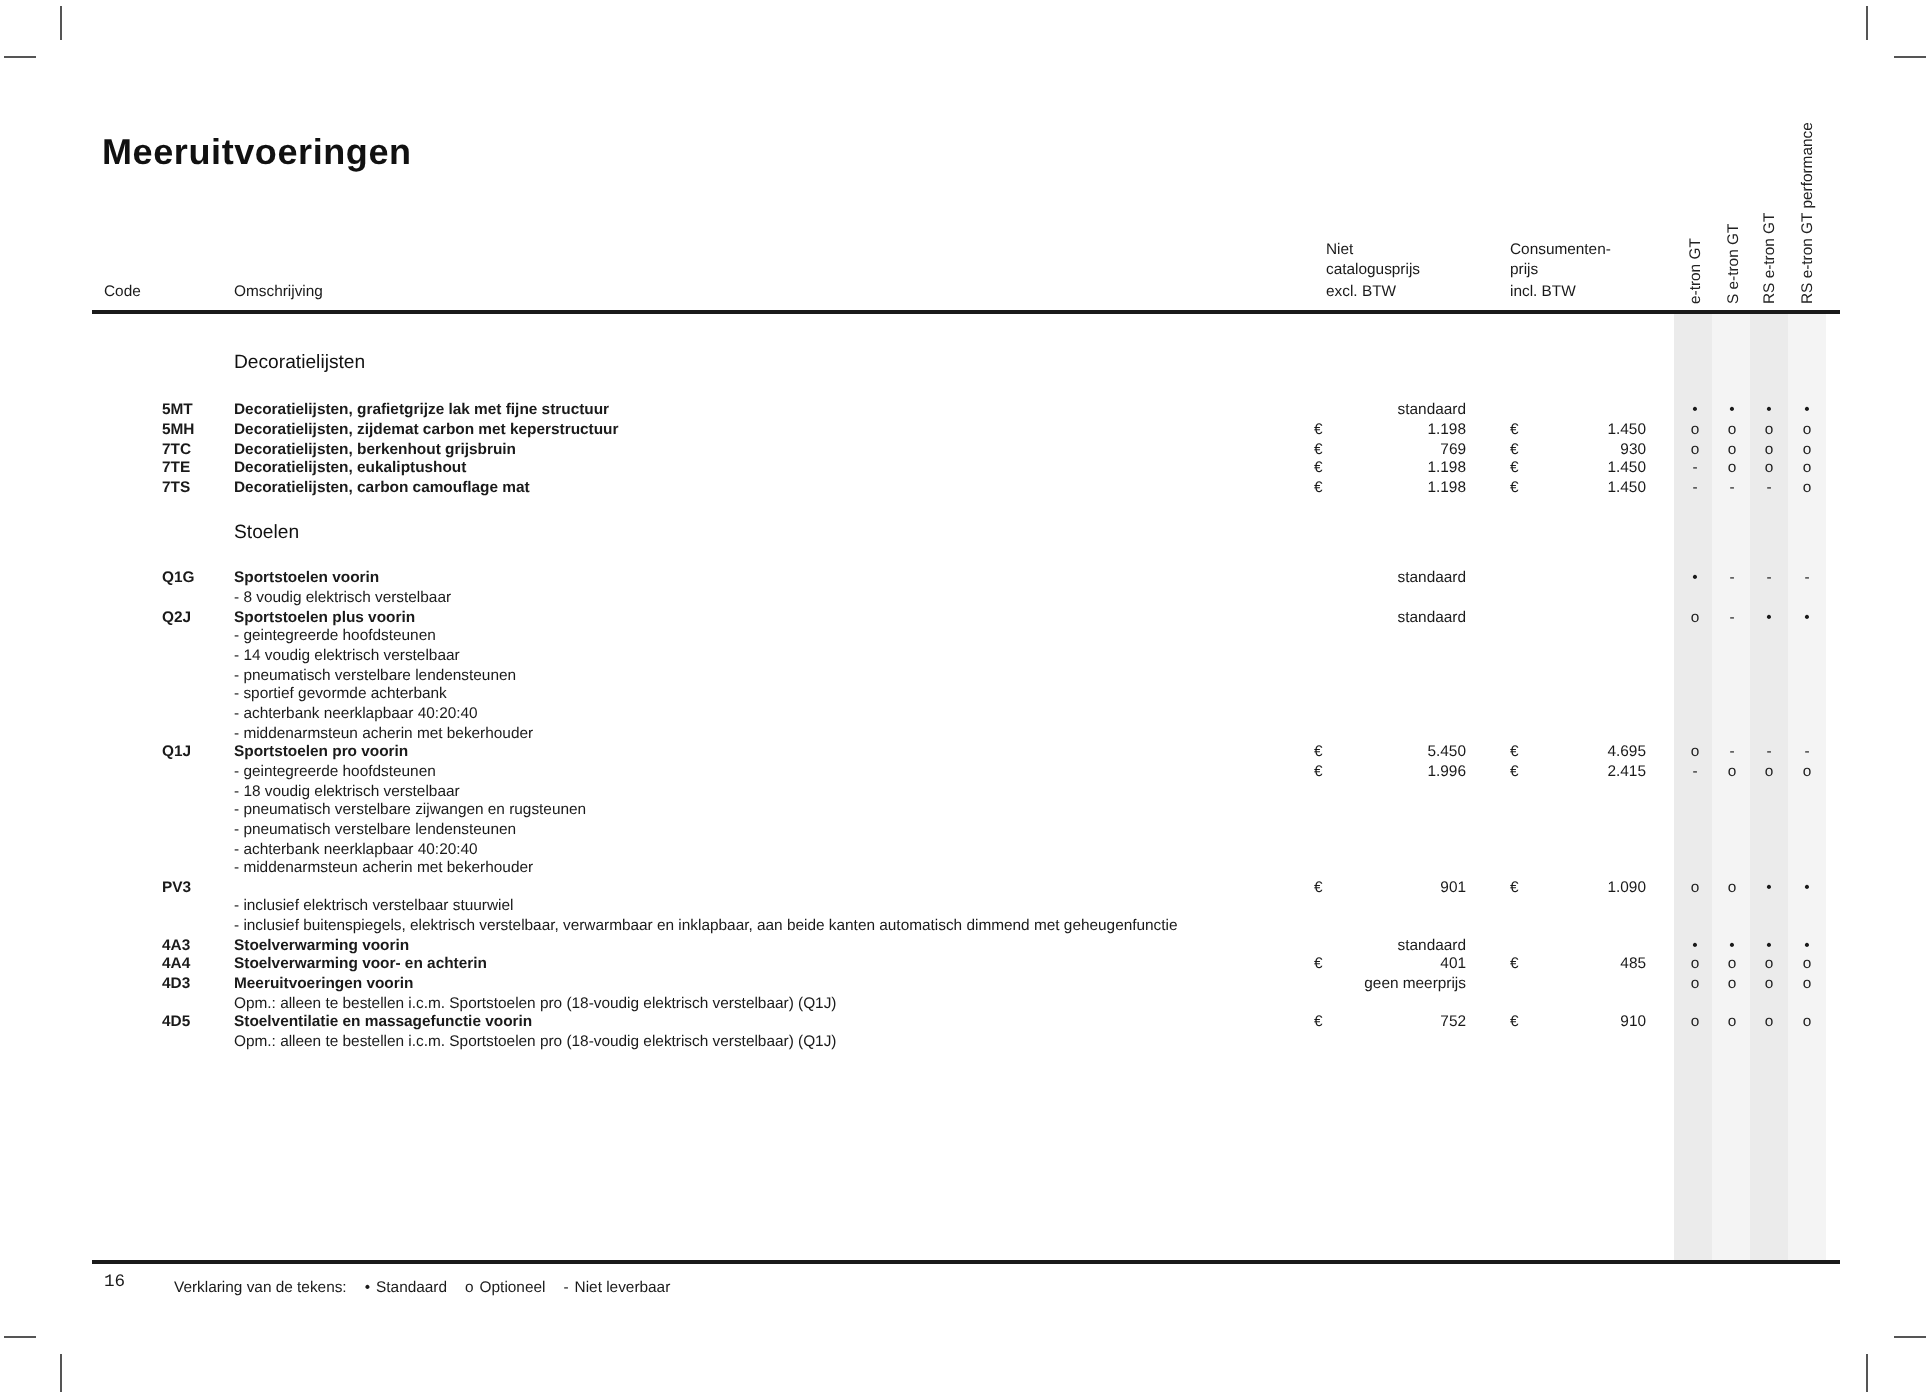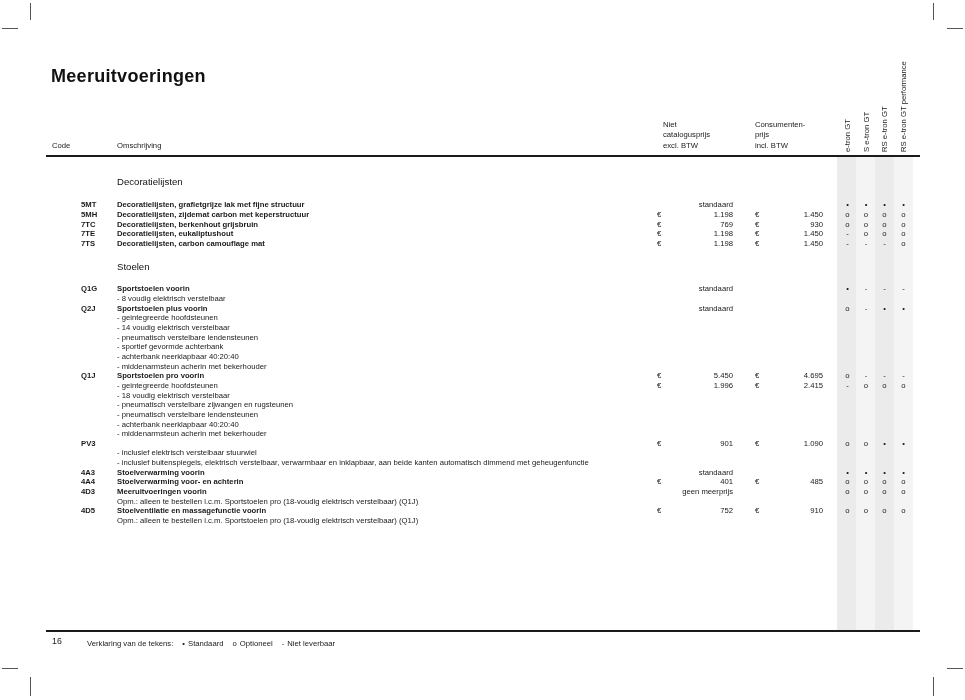--- a/index.html
+++ b/index.html
@@ -32,21 +32,21 @@
   .code{left:52px;font-weight:700;margin-left:29px;}
   .desc{left:117px;}
   .desc.b{font-weight:700;}
   .eur-n{left:657px;}
   .val-n{left:645px;width:88px;text-align:right;}
   .eur-c{left:755px;}
   .val-c{left:740px;width:83px;text-align:right;}
   .ind{width:19px;text-align:center;}
 
   
-  .page-no{position:absolute;left:52px;top:636px;font-size:8.8px;}
+  .page-no{position:absolute;left:52px;top:636px;font-size:8.8px;font-family:Liberation Mono, monospace;}
   .legend{position:absolute;left:87px;top:638.5px;font-size:7.7px;white-space:nowrap;}
   .legend .item{margin-left:9px;}
   .legend .sym{margin-right:3px;}
 </style>
 </head>
 <body>
 
 <div class="page" style="color: rgb(26, 26, 26);">
 
   <div class="cm" style="left:30px;top:3px;width:1px;height:17px;"></div>

